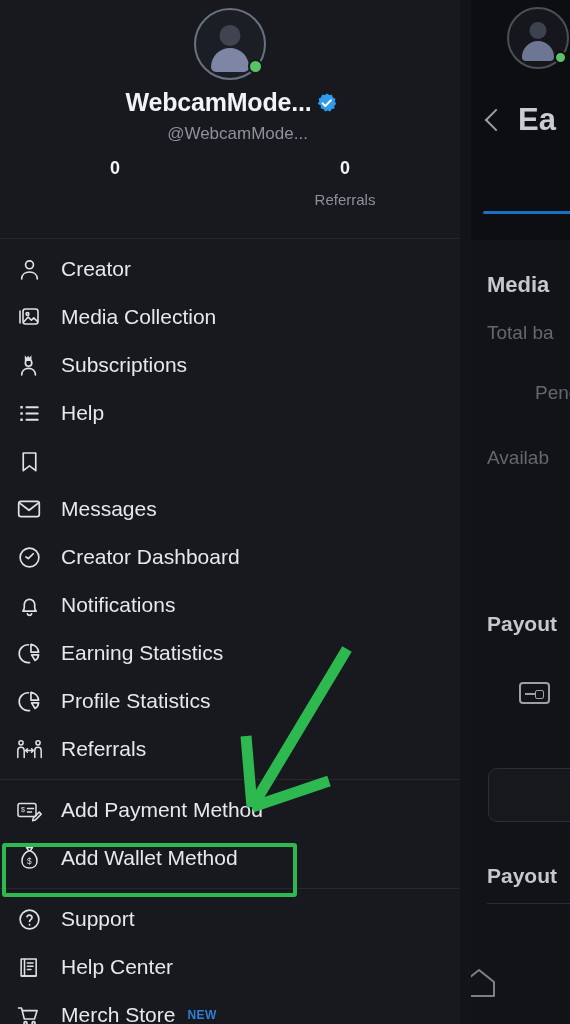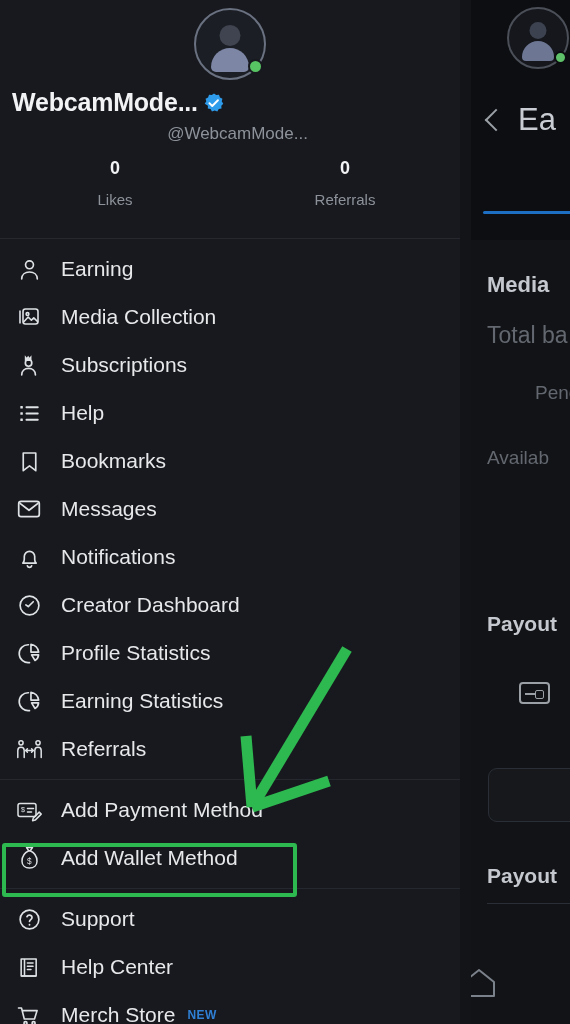--- a/index.html
+++ b/index.html
@@ -48,36 +48,36 @@
     padding-left:18px;
   }
   .bg-back-chevron {
     width:16px; height:16px;
     border-left:2.5px solid #9aa0a6;
     border-bottom:2.5px solid #9aa0a6;
     transform:rotate(45deg);
     flex:0 0 auto;
   }
   .bg-title {
-    font-size:31px; font-weight:normal; color:#c9cdd3;
+    font-size:31px; font-weight:bold; color:#c9cdd3;
     white-space:nowrap;
   }
   .bg-tab-underline {
     position:absolute; left:483px; top:211px; width:120px; height:3px;
     background:#1d6fc4; border-radius:2px;
   }
   .bg-card {
     position:absolute; left:470px; top:240px; right:0; bottom:0;
     background:#121316;
   }
   .bg-wallet-title {
     position:absolute; left:487px; top:272px;
     font-size:22px; font-weight:bold; color:#c5c9cf; white-space:nowrap;
   }
-  .bg-line-1 { position:absolute; left:487px; top:322px; font-size:23px; color:#636870; white-space:nowrap; }
+  .bg-line-1 { position:absolute; left:487px; top:322px; font-size:19px; color:#636870; white-space:nowrap; }
   .bg-line-2 { position:absolute; left:487px; top:382px; font-size:19px; color:#636870; white-space:nowrap;margin-left:48px; }
   .bg-line-3 { position:absolute; left:487px; top:447px; font-size:19px; color:#636870; white-space:nowrap; }
   .bg-payout-1 { position:absolute; left:487px; top:612px; font-size:21px; font-weight:bold; color:#c5c9cf; white-space:nowrap; }
   .bg-card-icon {
     position:absolute; left:519px; top:682px;
     width:31px; height:22px;
     border:2px solid #9aa0a6; border-radius:4px;
   }
   .bg-card-icon::before {
     content:""; position:absolute; left:4px; top:9px; width:11px; height:2px; background:#9aa0a6;
@@ -130,22 +130,22 @@
   .avatar-body {
     position:absolute; left:50%; top:38px; transform:translateX(-50%);
     width:38px; height:24px; border-radius:19px 19px 5px 5px; background:#7d87a5;
   }
   .online-dot {
     position:absolute; right:3px; bottom:6px;
     width:15px; height:15px; border-radius:50%;
     background:#58c362; border:2.5px solid #17191e;
   }
   .name-row {
-    position:absolute; left:12px; right:0; top:88px;
-    display:flex; align-items:center; gap:5px;
+    position:absolute; left:4px; right:0; top:88px;
+    display:flex; align-items:center; justify-content:center; gap:5px;
   }
   .display-name {
     font-size:25px; font-weight:bold; color:#f2f3f5; letter-spacing:-0.2px;
   }
   .verified-badge {
     width:22px; height:22px; flex:0 0 auto;
   }
   .handle {
     position:absolute; left:0; right:0; top:124px;
     text-align:center; font-size:17px; color:#8d929a;padding-left:15px;
@@ -260,41 +260,40 @@
             <path d="M7 12.2l3.1 3.1 6.2-6.3" stroke="#ffffff" stroke-width="2.1" fill="none" stroke-linecap="round" stroke-linejoin="round"></path>
           </svg>
         </span>
       </div>
 
       <div class="handle">@WebcamMode...</div>
 
       <div class="stats-row">
         <div class="stat">
           <div class="stat-value">0</div>
-          <div class="stat-label">Likes</div>
         </div>
         <div class="stat">
           <div class="stat-value">0</div>
           <div class="stat-label">Referrals</div>
         </div>
       </div>
     </div>
 
     <div class="divider"></div>
 
     <div class="menu-section">
 
       <div class="menu-item">
         <span class="menu-icon">
           <svg width="25" height="25" viewBox="0 0 24 24" fill="none" stroke="#dfe2e5" stroke-width="1.6">
             <circle cx="12" cy="7.5" r="3.8"></circle>
               <path d="M4.5 21c0-4.2 3.4-6.6 7.5-6.6s7.5 2.4 7.5 6.6" stroke-linecap="round"></path>
           </svg>
         </span>
-        <span class="menu-label">Earning</span>
+        <span class="menu-label">Creator</span>
       </div>
 
       <div class="menu-item">
         <span class="menu-icon">
           <svg width="26" height="26" viewBox="0 0 26 26" fill="none" stroke="#dfe2e5" stroke-width="1.6">
             <path d="M4 6.5v13"></path>
             <rect x="7" y="5" width="15" height="15" rx="2.4"></rect>
             <circle cx="11.5" cy="10" r="1.4"></circle>
             <path d="M7.6 18l4.6-5 3.2 3.2 2.4-2.3 4.2 4.1" stroke-linejoin="round"></path>
           </svg>
@@ -324,73 +323,72 @@
         </span>
         <span class="menu-label">Help</span>
       </div>
 
       <div class="menu-item">
         <span class="menu-icon">
           <svg width="25" height="25" viewBox="0 0 24 24" fill="none" stroke="#dfe2e5" stroke-width="1.6">
             <path d="M6 3.8h12v17l-6-4.6-6 4.6z" stroke-linejoin="round"></path>
           </svg>
         </span>
-        <span class="menu-label">Bookmarks</span>
       </div>
 
       <div class="menu-item">
         <span class="menu-icon">
           <svg width="26" height="26" viewBox="0 0 24 24" fill="none" stroke="#dfe2e5" stroke-width="1.6">
             <rect x="2.5" y="5" width="19" height="14" rx="2.2"></rect>
             <path d="M3.4 6.6l8.6 6.6 8.6-6.6" stroke-linejoin="round"></path>
           </svg>
         </span>
         <span class="menu-label">Messages</span>
       </div>
 
       <div class="menu-item">
         <span class="menu-icon">
           <svg width="25" height="25" viewBox="0 0 24 24" fill="none" stroke="#dfe2e5" stroke-width="1.6">
+            <circle cx="12" cy="12" r="9"></circle>
+            <path d="M15.6 8.4L10.8 13l-2.3-1.6" stroke-linecap="round" stroke-linejoin="round"></path>
+          </svg>
+        </span>
+        <span class="menu-label">Creator Dashboard</span>
+      </div>
+
+      <div class="menu-item">
+        <span class="menu-icon">
+          <svg width="25" height="25" viewBox="0 0 24 24" fill="none" stroke="#dfe2e5" stroke-width="1.6">
             <path d="M5.6 17.4c1.1-1.1 1.4-2.3 1.4-3.6v-2.7a5 5 0 0110 0v2.7c0 1.3.3 2.5 1.4 3.6z" stroke-linejoin="round"></path>
             <path d="M9.9 20a2.2 2.2 0 004.2 0" stroke-linecap="round"></path>
           </svg>
         </span>
         <span class="menu-label">Notifications</span>
-      </div>
-
-      <div class="menu-item">
-        <span class="menu-icon">
-          <svg width="25" height="25" viewBox="0 0 24 24" fill="none" stroke="#dfe2e5" stroke-width="1.6">
-            <circle cx="12" cy="12" r="9"></circle>
-            <path d="M15.6 8.4L10.8 13l-2.3-1.6" stroke-linecap="round" stroke-linejoin="round"></path>
-          </svg>
-        </span>
-        <span class="menu-label">Creator Dashboard</span>
       </div>
 
       <div class="menu-item">
         <span class="menu-icon">
           <svg width="25" height="25" viewBox="0 0 24 24" fill="none" stroke="#dfe2e5" stroke-width="1.6">
             <path d="M11 3.6a8.6 8.6 0 101 17.1" stroke-linecap="round"></path>
             <path d="M13.4 3.2a8.5 8.5 0 017.4 7.4h-7.4z" stroke-linejoin="round"></path>
             <path d="M14 13.3h6.7a7 7 0 01-3.4 5.4z" stroke-linejoin="round"></path>
           </svg>
         </span>
-        <span class="menu-label">Profile Statistics</span>
+        <span class="menu-label">Earning Statistics</span>
       </div>
 
       <div class="menu-item">
         <span class="menu-icon">
           <svg width="25" height="25" viewBox="0 0 24 24" fill="none" stroke="#dfe2e5" stroke-width="1.6">
             <path d="M11 3.6a8.6 8.6 0 101 17.1" stroke-linecap="round"></path>
             <path d="M13.4 3.2a8.5 8.5 0 017.4 7.4h-7.4z" stroke-linejoin="round"></path>
             <path d="M14 13.3h6.7a7 7 0 01-3.4 5.4z" stroke-linejoin="round"></path>
           </svg>
         </span>
-        <span class="menu-label">Earning Statistics</span>
+        <span class="menu-label">Profile Statistics</span>
       </div>
 
       <div class="menu-item">
         <span class="menu-icon">
           <svg width="27" height="25" viewBox="0 0 27 24" fill="none" stroke="#dfe2e5" stroke-width="1.5">
             <circle cx="5" cy="5.3" r="2.1"></circle>
             <path d="M1.8 20v-7a3.2 3.2 0 016.4 0v7" stroke-linecap="round"></path>
             <circle cx="22" cy="5.3" r="2.1"></circle>
             <path d="M18.8 20v-7a3.2 3.2 0 016.4 0v7" stroke-linecap="round"></path>
             <path d="M10 13h7M11.4 11.3L9.6 13l1.8 1.7M15.6 11.3l1.8 1.7-1.8 1.7" stroke-linecap="round" stroke-linejoin="round"></path>

